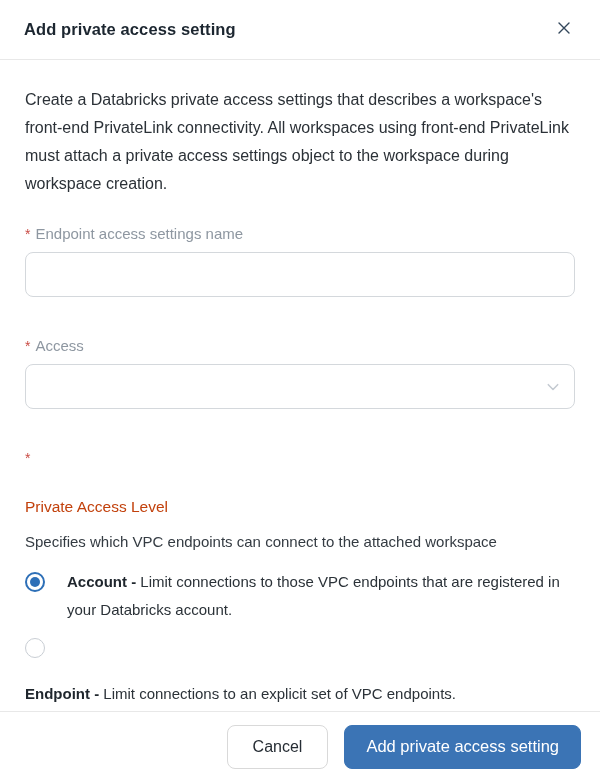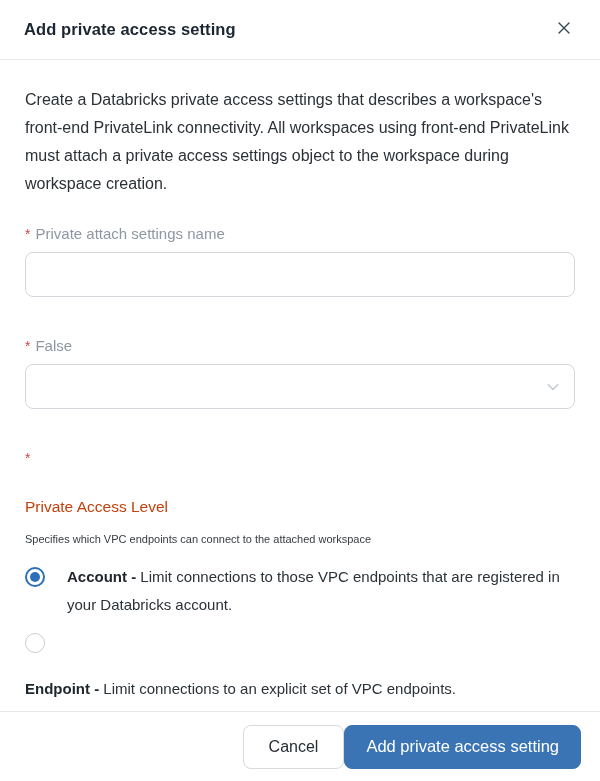--- a/index.html
+++ b/index.html
@@ -67,21 +67,21 @@
   .gap-27 { margin-top: 27px; }
   .gap-40 { margin-top: 40px; }
   .gap-41 { margin-top: 41px; }
   
   .section-heading {
     margin-top: 32px;
     font-size: 15.5px; color: #c2410c;
   }
   .section-desc {
     margin-top: 17px;
-    font-size: 11px; color: #343b42;
+    font-size: 15px; color: #343b42;
   }
   .radio-group { margin-top: 18px; }
   .radio-option {
     display: flex; align-items: flex-start; gap: 22px;
     cursor: pointer;
   }
   .radio-option + .radio-option { margin-top: 10px; flex-direction: column; }
   .radio-circle {
     flex: none;
     width: 20px; height: 20px; border-radius: 50%;
@@ -98,21 +98,21 @@
     font-size: 15px; line-height: 28px; color: #2b3238;
     max-width: 520px;
   }
   .radio-text b { font-weight: 700; color: #1f262d; }
   
   .modal-footer {
     position: absolute; left: 0; right: 0; bottom: 0;
     height: 70px;
     border-top: 1px solid #e8e8e8;
     display: flex; align-items: center; justify-content: flex-end;
-    gap: 0;
+    gap: 16px;
     padding: 0 19px;
     background: #fff;
   }
   .btn {
     height: 44px;
     border-radius: 8px;
     font-family: inherit; font-size: 16px;
     cursor: pointer;
     display: inline-flex; align-items: center; justify-content: center;
   }
@@ -144,29 +144,29 @@
     </button>
   </div>
 
   <div class="modal-body">
 
     <p class="modal-desc">Create a Databricks private access settings that describes a workspace's front-end PrivateLink connectivity. All workspaces using front-end PrivateLink must attach a private access settings object to the workspace during workspace creation.</p>
 
     <div class="field gap-27">
       <div class="field-label">
         <span class="req-mark">*</span>
-        <span>Private attach settings name</span>
+        <span>Endpoint access settings name</span>
       </div>
       <input class="text-input" type="text" value="" style="">
     </div>
 
     <div class="field gap-40">
       <div class="field-label">
         <span class="req-mark">*</span>
-        <span>False</span>
+        <span>Access</span>
       </div>
       <div class="select-box">
         <span class="select-value"></span>
         <span class="chevron">
           <svg width="14" height="14" viewBox="0 0 12 12">
             <path d="M2 4 L6 8.2 L10 4" stroke="#c4cad1" stroke-width="1.3" fill="none" stroke-linecap="round" stroke-linejoin="round"></path>
           </svg>
         </span>
       </div>
     </div>

